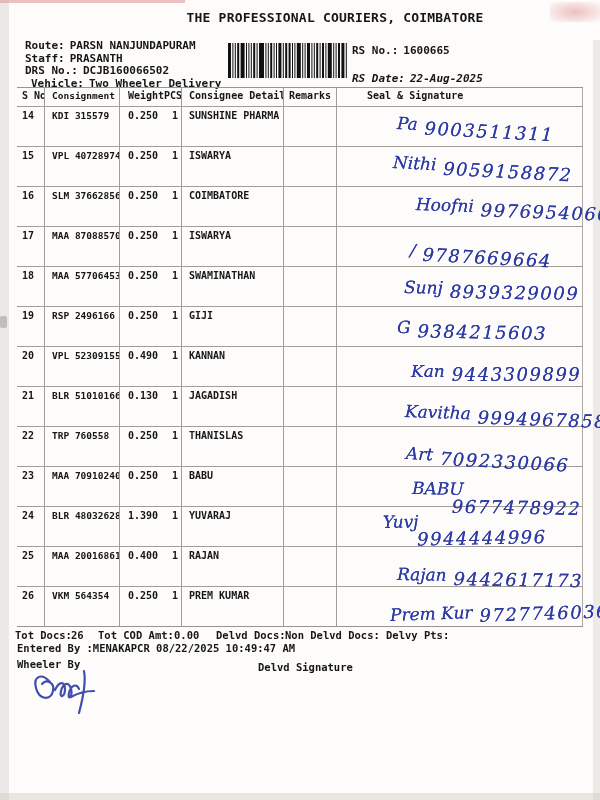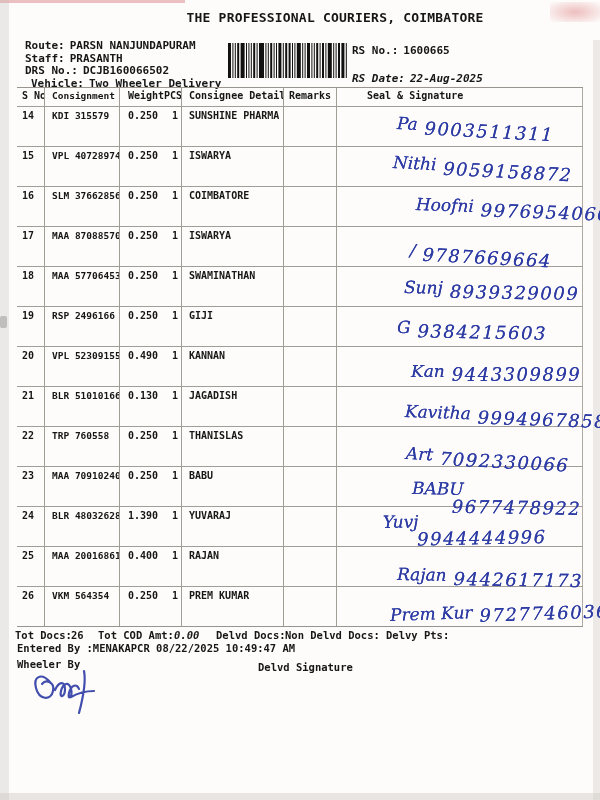--- a/index.html
+++ b/index.html
@@ -283,21 +283,21 @@
         <span class="sig-phone" style="margin-left: 34px;">9944444996</span>
       </div>
       <div class="sig" style="left: 397px; top: 563px; transform: rotate(1deg);"><span class="sig-name">Rajan</span><span class="sig-phone">9442617173</span></div>
       <div class="sig" style="left: 390px; top: 604px; transform: rotate(-2deg);"><span class="sig-name">Prem Kur</span><span class="sig-phone">9727746036</span></div>
     </div>
 
   <div style="position:absolute; left:0; top:629px; width:600px; height:13px;">
       <span class="footer-abs" style="left: 15px; top: 0px;">Tot Docs:</span>
       <span class="footer-abs" style="left: 71px; top: 0px;">26</span>
       <span class="footer-abs" style="left: 98px; top: 0px;">Tot COD Amt:</span>
-      <span class="footer-abs" style="left: 174px; top: 0px; font-style: italic;">0.00</span>
+      <span class="footer-abs" style="left: 174px; top: 0px;">0.00</span>
       <span class="footer-abs" style="left: 216px; top: 0px;">Delvd Docs:</span>
       <span class="footer-abs" style="left: 285px; top: 0px;">Non Delvd Docs:</span>
       <span class="footer-abs" style="left: 386px; top: 0px;">Delvy Pts:</span>
     </div>
 
   <div class="footer-abs" style="left:17px; top:642px;">Entered By :MENAKAPCR 08/22/2025 10:49:47 AM</div>
 
   <div class="footer-abs" style="left:17px; top:658px;">Wheeler By</div>
   <div class="footer-abs" style="left:258px; top:661px;">Delvd Signature</div>
 

